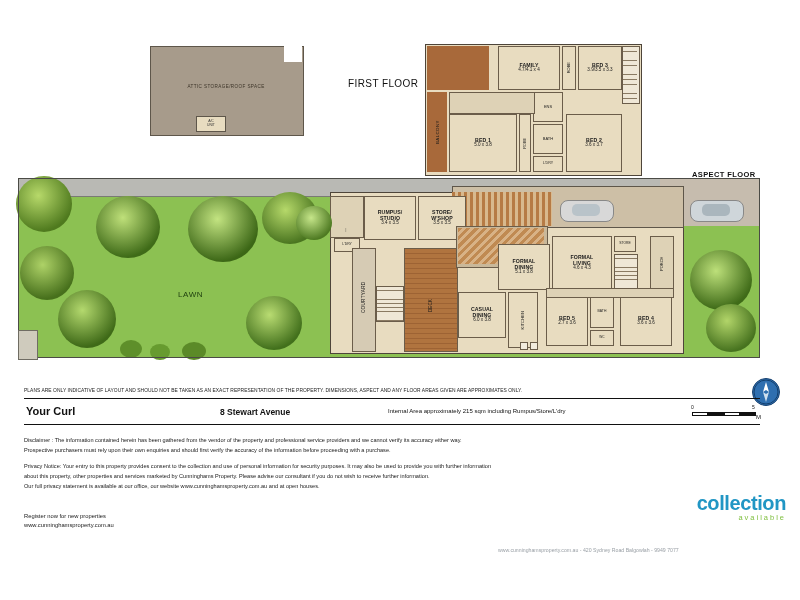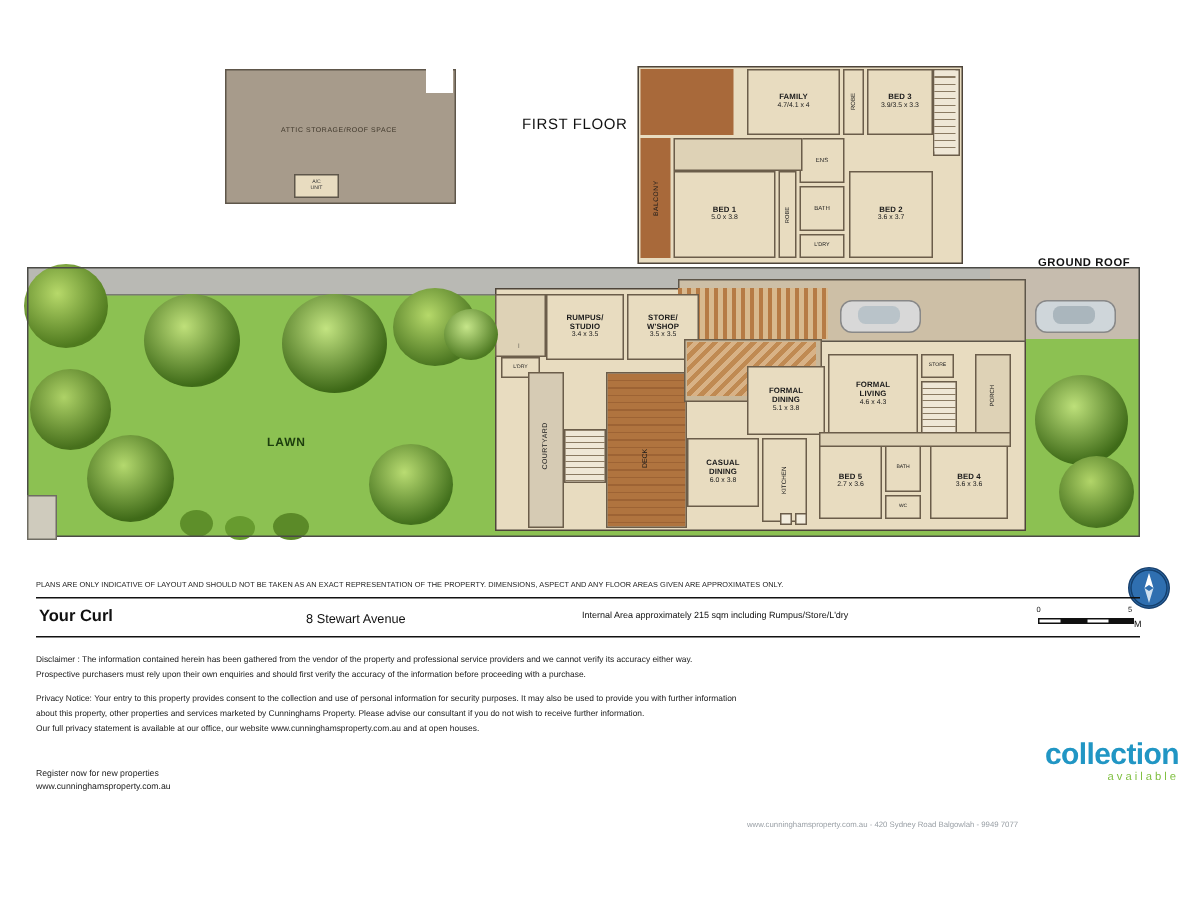--- a/index.html
+++ b/index.html
@@ -20,21 +20,21 @@
   .deckwood{position:absolute;background:#b0743f;}
   .grass{position:absolute;background:#8cc152;}
   .road{position:absolute;background:#c9c9c4;}
   .drive{position:absolute;background:#cfc4b4;}
 
   
   .tree{position:absolute;border-radius:50%;}
 
   
   .lbl{position:absolute;font-size:7px;color:#111;letter-spacing:.3px;}
-  .lbl-b{font-weight:bold;}
+  .lbl-b{font-weight:normal;}
 
   
   .rule{position:absolute;background:#111;height:1px;}
   .disc{position:absolute;font-size:5.6px;color:#1a1a1a;line-height:1.55;width:716px;}
   .ttl{position:absolute;font-size:11px;font-weight:bold;color:#111;}
   .addr{position:absolute;font-size:8.5px;color:#111;}
   .area{position:absolute;font-size:6px;color:#111;}
   .reg{position:absolute;font-size:5.8px;color:#1a1a1a;line-height:1.5;}
   .footer{position:absolute;font-size:5.2px;color:#9aa0a6;}
   .brand{position:absolute;right:14px;}
@@ -115,21 +115,21 @@
     <div class="rd" style="font-size:3.6px;">L'DRY</div>
   </div>
 
   <div class="room" style="left:566px;top:114px;width:56px;height:58px;">
     <div class="rn">BED 2</div>
     <div class="rd">3.6 x 3.7</div>
   </div>
 
   <div class="abs" style="left:449px;top:92px;width:84px;height:20px;background:#ded2b6;border:1px solid #6b5d4a;"></div>
 
-  <div class="abs" style="left:692px;top:170px;font-size:7.5px;font-weight:bold;color:#111;letter-spacing:.4px;">GROUND ROOF</div>
+  <div class="abs" style="left:692px;top:170px;font-size:7.5px;font-weight:bold;color:#111;letter-spacing:.4px;">ASPECT FLOOR</div>
 
   <div class="abs" style="left:330px;top:192px;width:352px;height:160px;background:#e8dcc0;border:1.5px solid #4e453a;"></div>
 
   <div class="abs" style="left:452px;top:186px;width:230px;height:40px;background:#cdbfa6;border:1px solid #5e564a;"></div>
   <div class="deckwood" style="left:452px;top:192px;width:100px;height:34px;
               background:repeating-linear-gradient(to right,#b67b45 0 3px,#d8b98e 3px 6px);"></div>
 
   <div class="abs" style="left:560px;top:200px;width:52px;height:20px;background:#d8d8d8;border:1px solid #888;border-radius:8px;"></div>
   <div class="abs" style="left:572px;top:204px;width:28px;height:12px;background:#b9c3c9;border-radius:5px;"></div>
   <div class="abs" style="left:690px;top:200px;width:52px;height:20px;background:#cfd6da;border:1px solid #888;border-radius:8px;"></div>
@@ -251,21 +251,21 @@
       <circle cx="13" cy="13" r="12" fill="#2f6fb0" stroke="#14406e" stroke-width="1"></circle>
       <polygon points="13,3 16,13 13,11 10,13" fill="#ffffff"></polygon>
       <polygon points="13,23 10,13 13,15 16,13" fill="#cfe0ef"></polygon>
     </svg>
   </div>
 
   <div class="rule" style="left:24px;top:398px;width:736px;"></div>
   <div class="rule" style="left:24px;top:424px;width:736px;"></div>
 
   <div class="ttl" style="left:26px;top:405px;">Your Curl</div>
-  <div class="addr" style="left:204px;top:407px;">8 Stewart Avenue</div>
+  <div class="addr" style="left:220px;top:407px;font-weight:bold;">8 Stewart Avenue</div>
   <div class="area" style="left:388px;top:408px;">Internal Area approximately 215 sqm including Rumpus/Store/L'dry</div>
 
   <div class="scalebar" style="left:692px;top:406px;width:68px;height:16px;">
     <div class="bar" style="left:0;top:6px;width:16px;background:#fff;"></div>
     <div class="bar" style="left:16px;top:6px;width:16px;background:#111;"></div>
     <div class="bar" style="left:32px;top:6px;width:16px;background:#fff;"></div>
     <div class="bar" style="left:48px;top:6px;width:16px;background:#111;"></div>
     <div class="t" style="left:-1px;top:-2px;">0</div>
     <div class="t" style="left:60px;top:-2px;">5</div>
     <div class="t" style="left:64px;top:8px;font-size:6px;">M</div>

